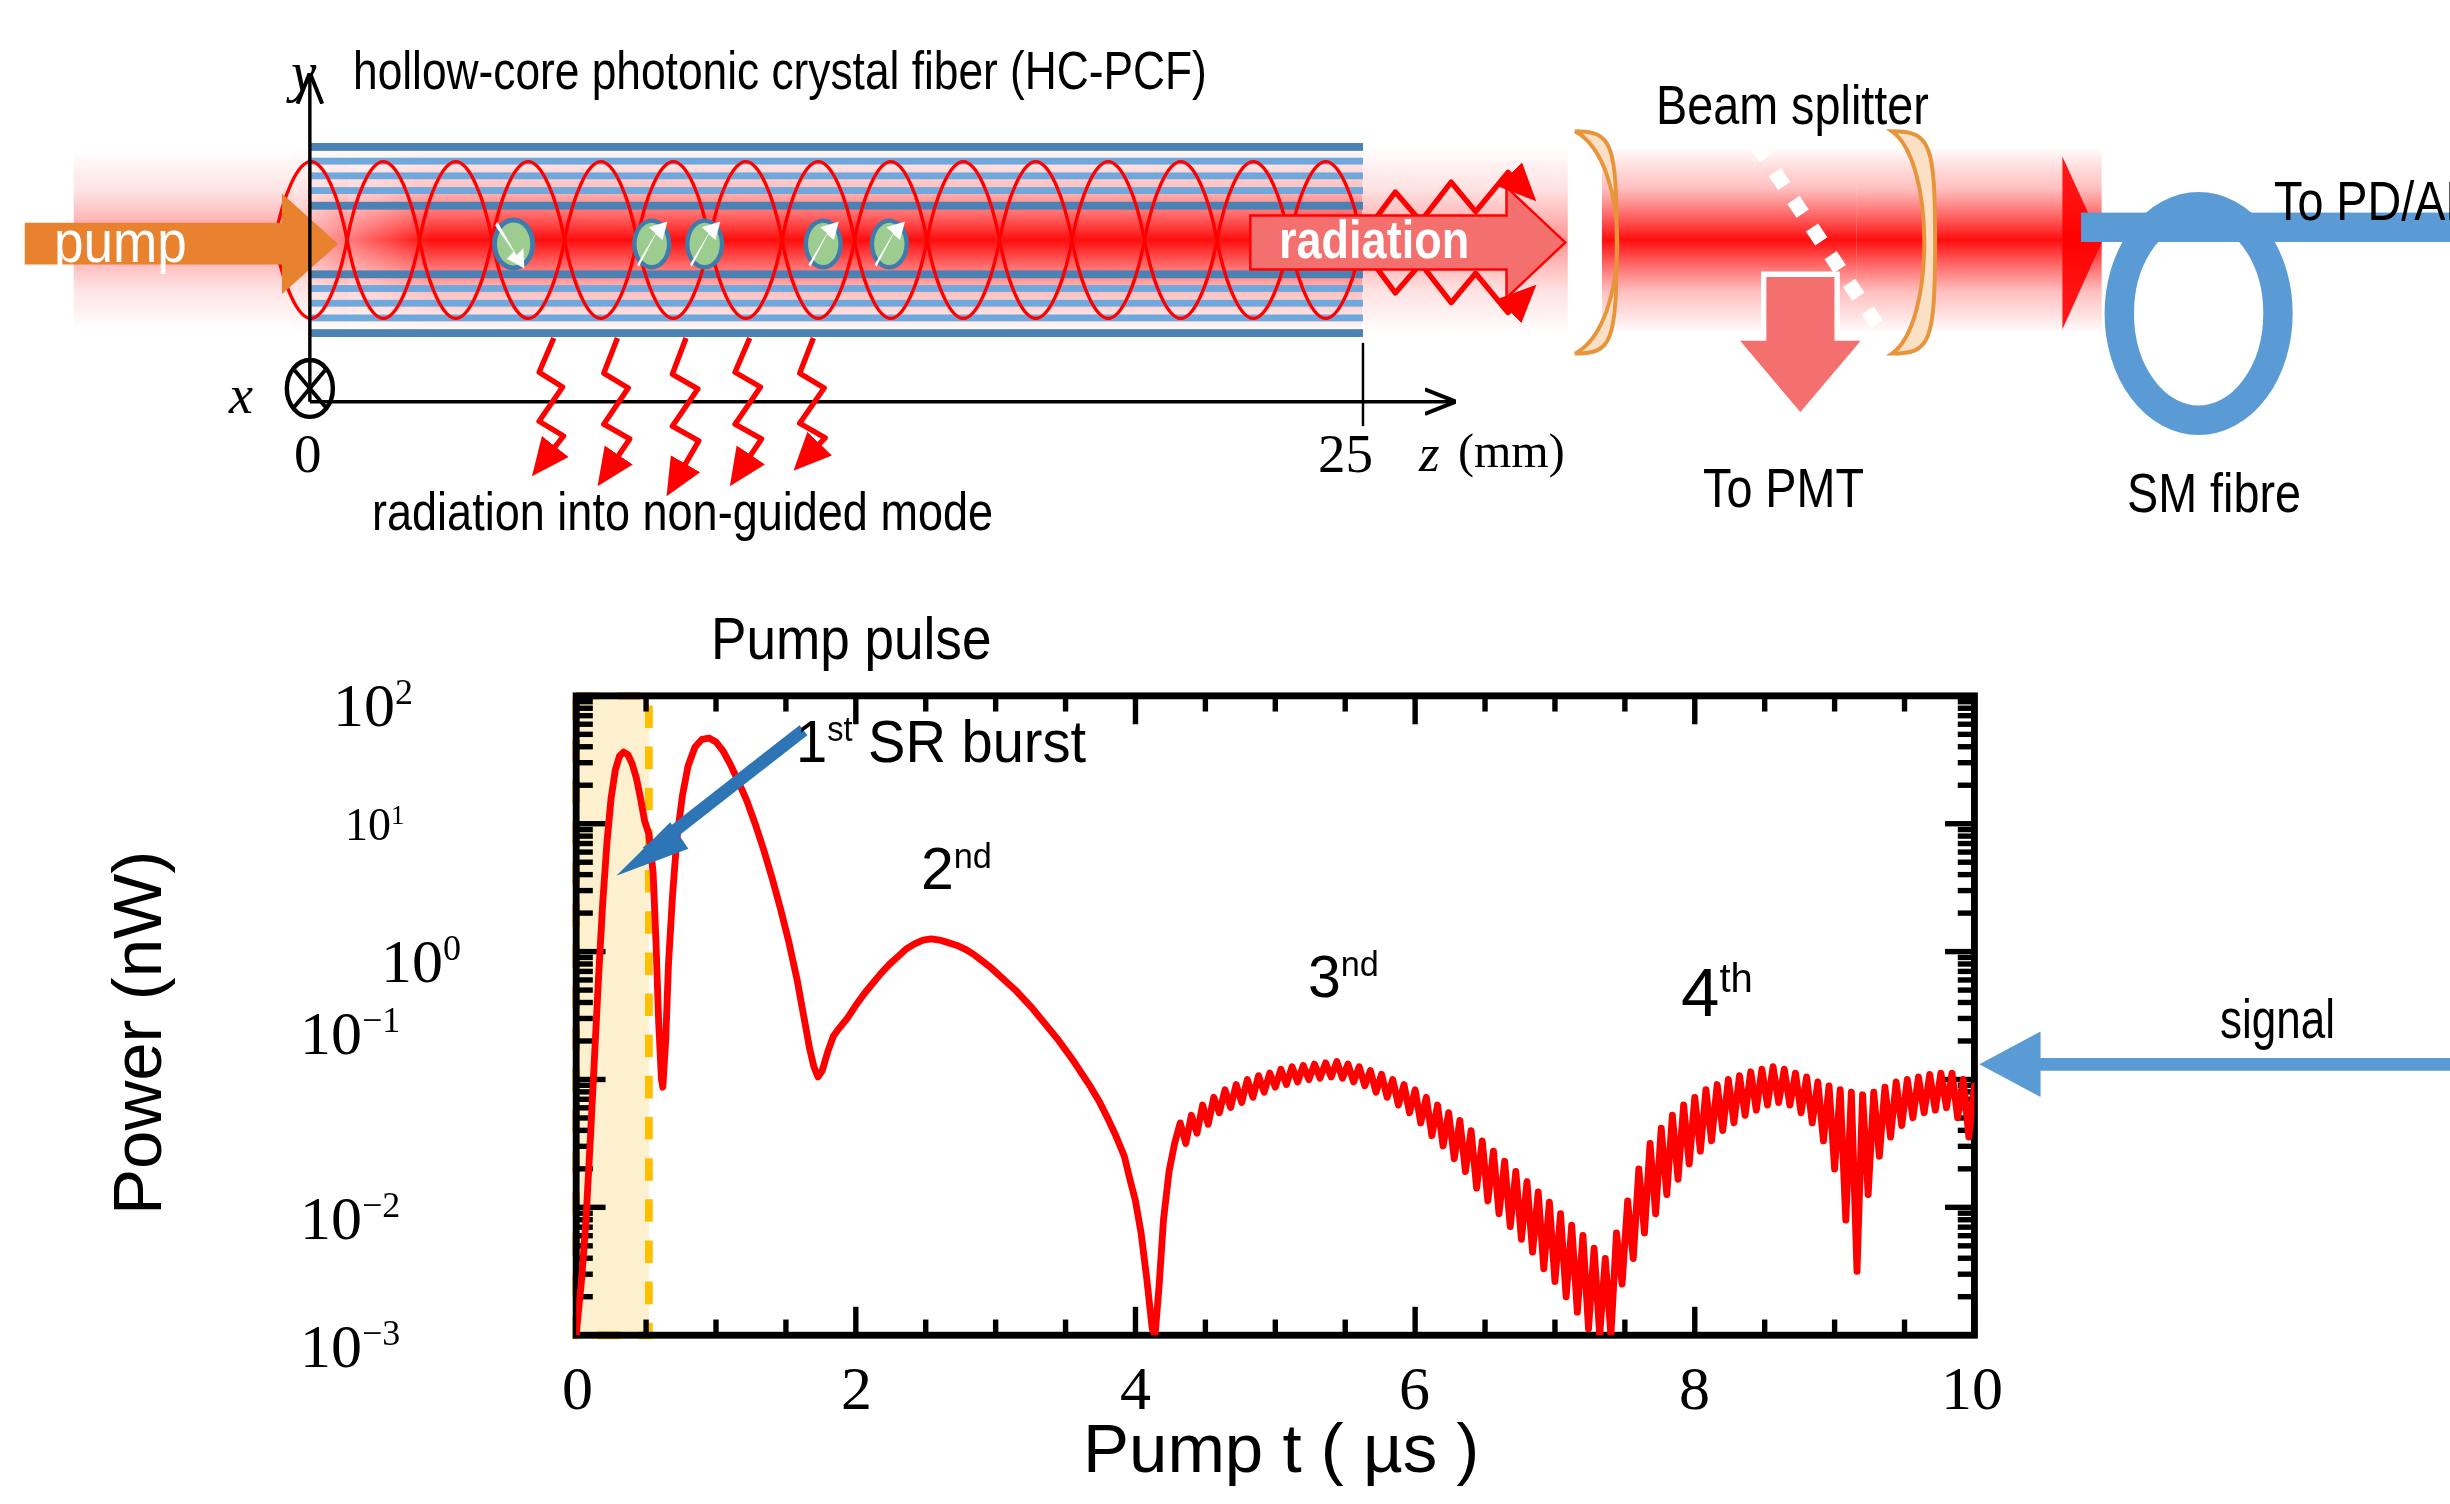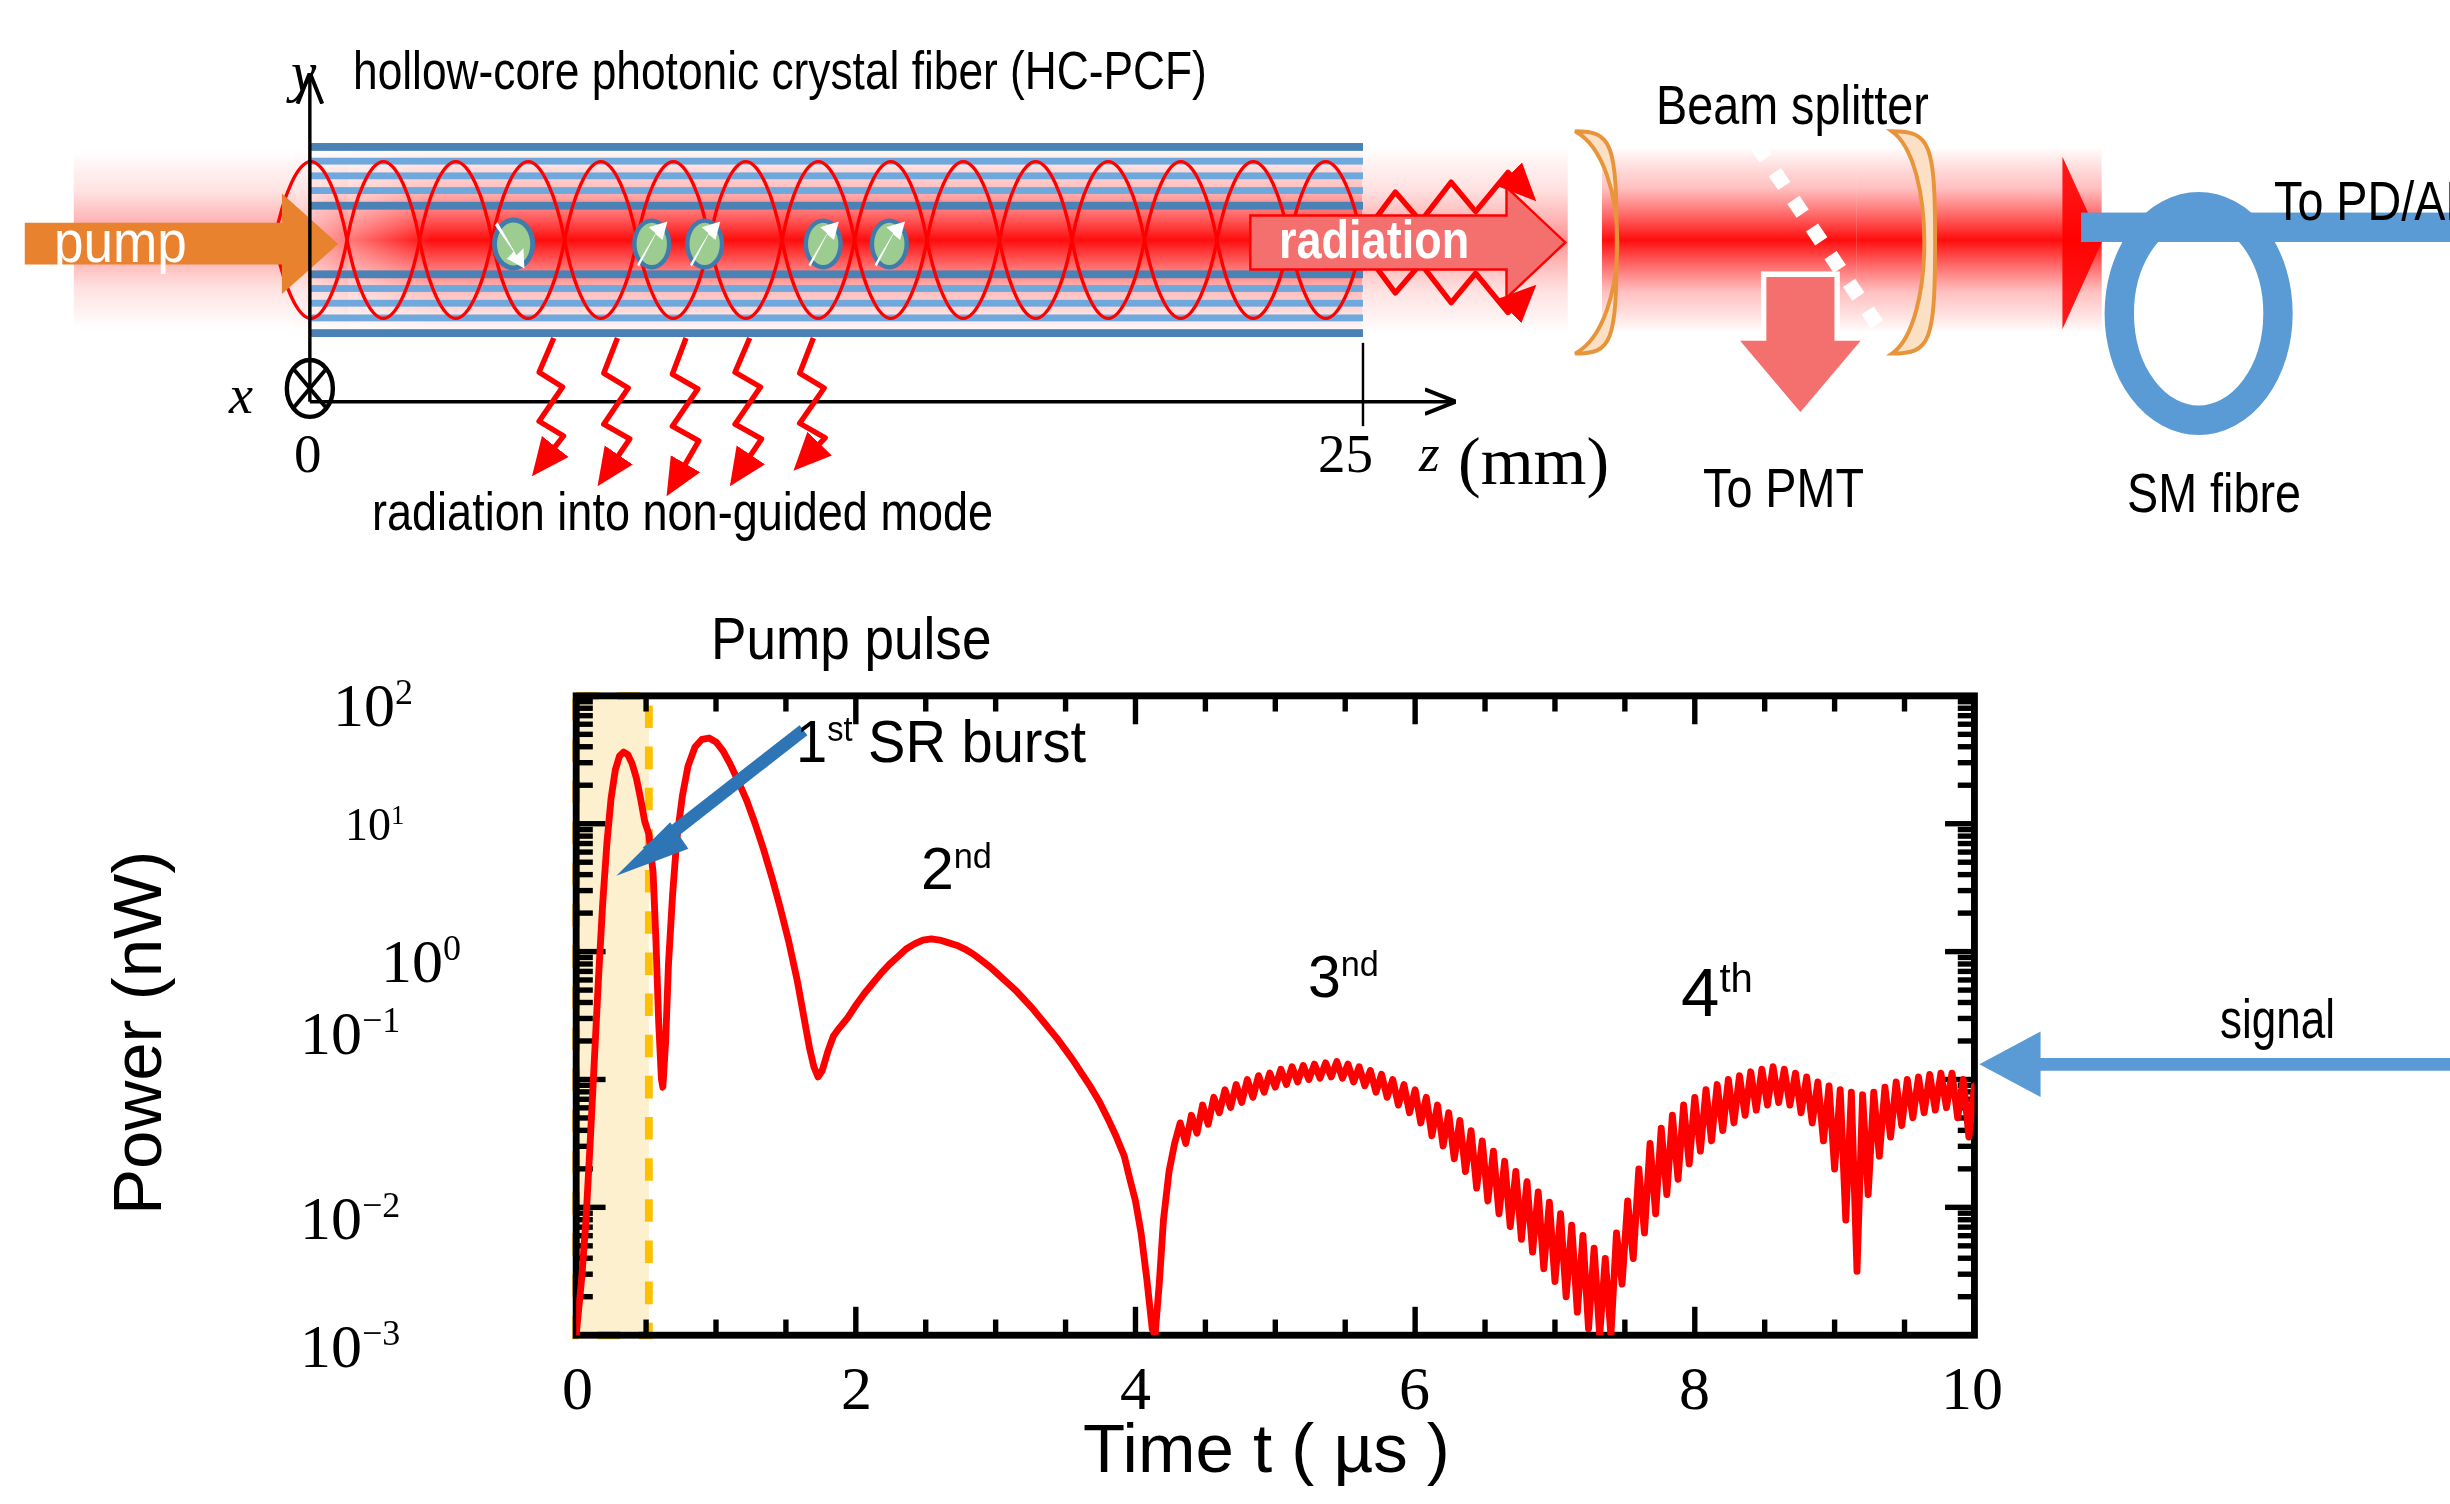--- a/index.html
+++ b/index.html
@@ -206,21 +206,21 @@
     </g>
   </svg>
 </div>
 
 <div class="txt" style="left:353px;top:43px;font-size:54px;transform:scaleX(.82);transform-origin:left center;">hollow-core photonic crystal fiber (HC-PCF)</div>
 <div class="txt serif" style="left:291px;top:43px;font-size:57px;font-style:italic;">y</div>
 <div class="txt serif" style="left:229px;top:368px;font-size:54px;font-style:italic;">x</div>
 <div class="txt serif" style="left:294px;top:426px;font-size:55px;">0</div>
 <div class="txt serif" style="left:1318px;top:426px;font-size:55px;">25</div>
 <div class="txt serif" style="left:1419px;top:427px;font-size:53px;font-style:italic;">z</div>
-<div class="txt serif" style="left:1458px;top:427px;font-size:68px;">(mm)</div>
+<div class="txt serif" style="left:1458px;top:427px;font-size:48px;">(mm)</div>
 <div class="txt" style="left:372px;top:485px;font-size:53px;transform:scaleX(.85);transform-origin:left center;">radiation into non-guided mode</div>
 <div class="txt" style="left:54px;top:213px;font-size:59px;color:#ffffff;transform:scaleX(.9);transform-origin:left center;">pump</div>
 <div class="txt" style="left:1279px;top:213px;font-size:53px;color:#ffffff;font-weight:bold;transform:scaleX(.85);transform-origin:left center;">radiation</div>
 <div class="txt" style="left:1656px;top:78px;font-size:55px;transform:scaleX(.85);transform-origin:left center;">Beam splitter</div>
 <div class="txt" style="left:1703px;top:461px;font-size:55px;transform:scaleX(.85);transform-origin:left center;">To PMT</div>
 <div class="txt" style="left:2274px;top:174px;font-size:55px;transform:scaleX(.85);transform-origin:left center;">To PD/APD</div>
 <div class="txt" style="left:2127px;top:466px;font-size:55px;transform:scaleX(.85);transform-origin:left center;">SM fibre</div>
 
 <div class="abs" style="left:0;top:578px;width:2604px;height:927px;">
   <svg id="chartSvg" width="2604" height="927" viewBox="0 0 5315 1891">
@@ -411,21 +411,21 @@
   <span>10</span><sup>−3</sup>
 </div>
 
 <div class="txt serif" style="left:562px;top:1357px;font-size:62px;">0</div>
 <div class="txt serif" style="left:841px;top:1357px;font-size:62px;">2</div>
 <div class="txt serif" style="left:1120px;top:1357px;font-size:62px;">4</div>
 <div class="txt serif" style="left:1399px;top:1357px;font-size:62px;">6</div>
 <div class="txt serif" style="left:1679px;top:1357px;font-size:62px;">8</div>
 <div class="txt serif" style="left:1941px;top:1357px;font-size:62px;">10</div>
 
-<div class="txt" style="left:1083px;top:1414px;font-size:69px;">Time t ( µs )</div>
+<div class="txt" style="left:1083px;top:1414px;font-size:69px;">Pump t ( µs )</div>
 
 <div class="txt" style="left:711px;top:610px;font-size:59px;transform:scaleX(.9);transform-origin:left center;">Pump pulse</div>
 
 <div class="txt" style="left:796px;top:713px;font-size:59px;transform:scaleX(.95);transform-origin:left center;">
   <span>1</span><sup>st</sup><span> SR burst</span>
 </div>
 
 <div class="txt" style="left:921px;top:840px;font-size:59px;">
   <span>2</span><sup>nd</sup>
 </div>

